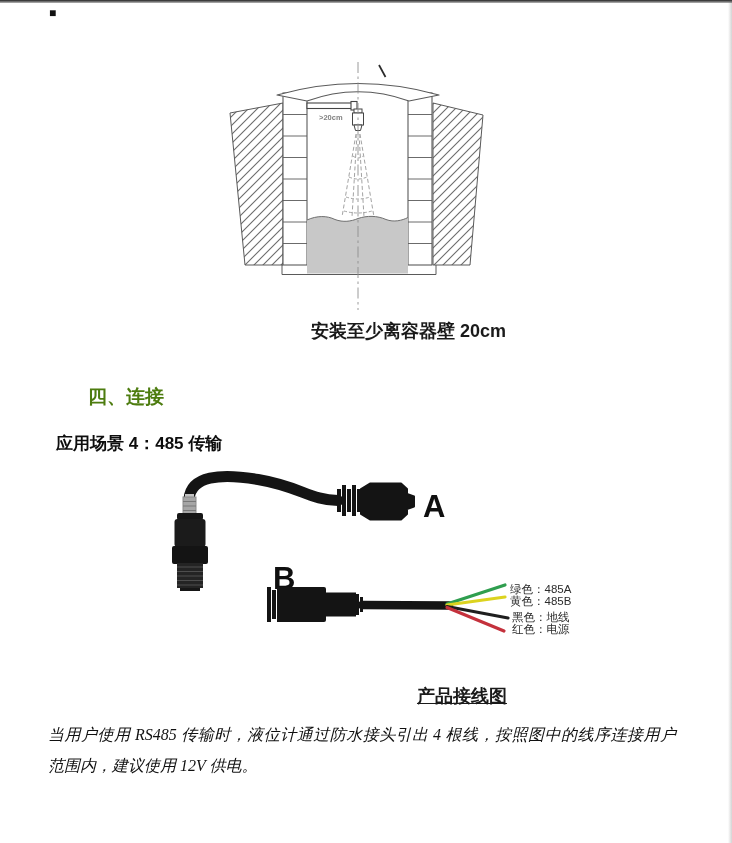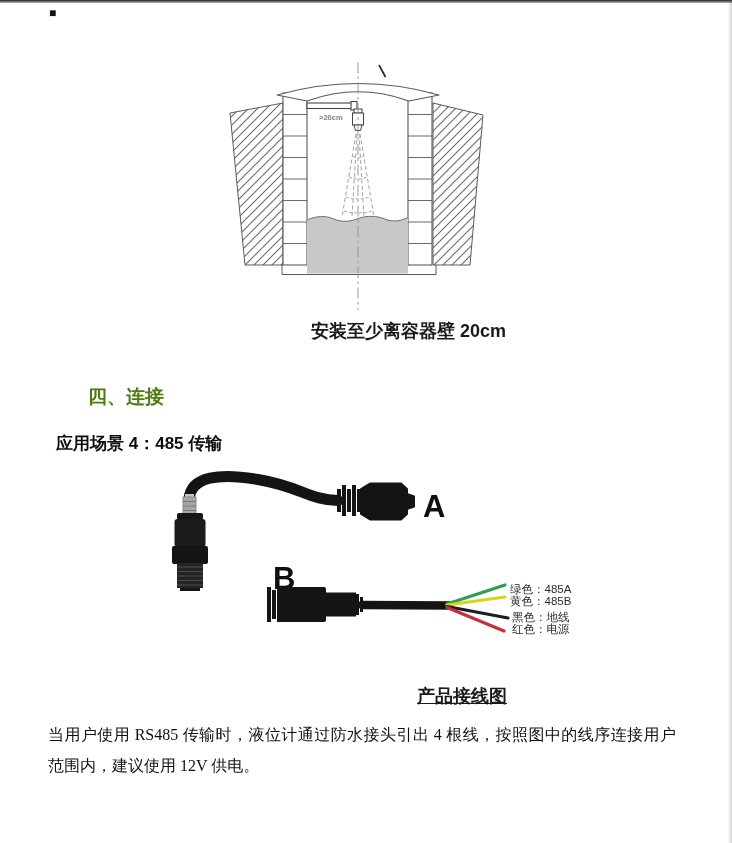--- a/index.html
+++ b/index.html
@@ -21,21 +21,21 @@
   .caption{position:absolute;font-family:"Liberation Sans","DejaVu Sans",sans-serif;
     font-weight:bold;font-size:18px;color:#1a1a1a;text-align:right;width:300px;}
   .cap1{left:206px;top:319px;}
   .cap2{left:207px;top:684px;text-decoration:underline;}
   .section-title{position:absolute;left:72px;top:368px;margin:16px;
     font-family:"Liberation Sans","DejaVu Sans",sans-serif;font-size:19px;font-weight:bold;color:#4d7c0f;}
   .scenario-title{position:absolute;left:45px;top:421px;margin:11px;
     font-family:"Liberation Sans","DejaVu Sans",sans-serif;font-size:17px;font-weight:bold;color:#0d0d0d;}
   .fig-cable{position:absolute;left:158px;top:463px;}
   .para{position:absolute;left:48px;top:719px;width:628px;font-size:16px;}
-  .para div{height:31.4px;line-height:31.4px;}
+  .para div{height:31.4px;line-height:31.4px;font-style:italic;}
   .svg-label{font-family:"Liberation Sans","DejaVu Sans",sans-serif;font-weight:bold;}
   .wire-label{font-family:"Liberation Sans","DejaVu Sans",sans-serif;font-size:11.5px;fill:#2c2c2c;}
 </style>
 </head>
 <body>
 
 <div class="page">
   <div class="top-edge"></div>
 
   <span class="bullet">■</span>

